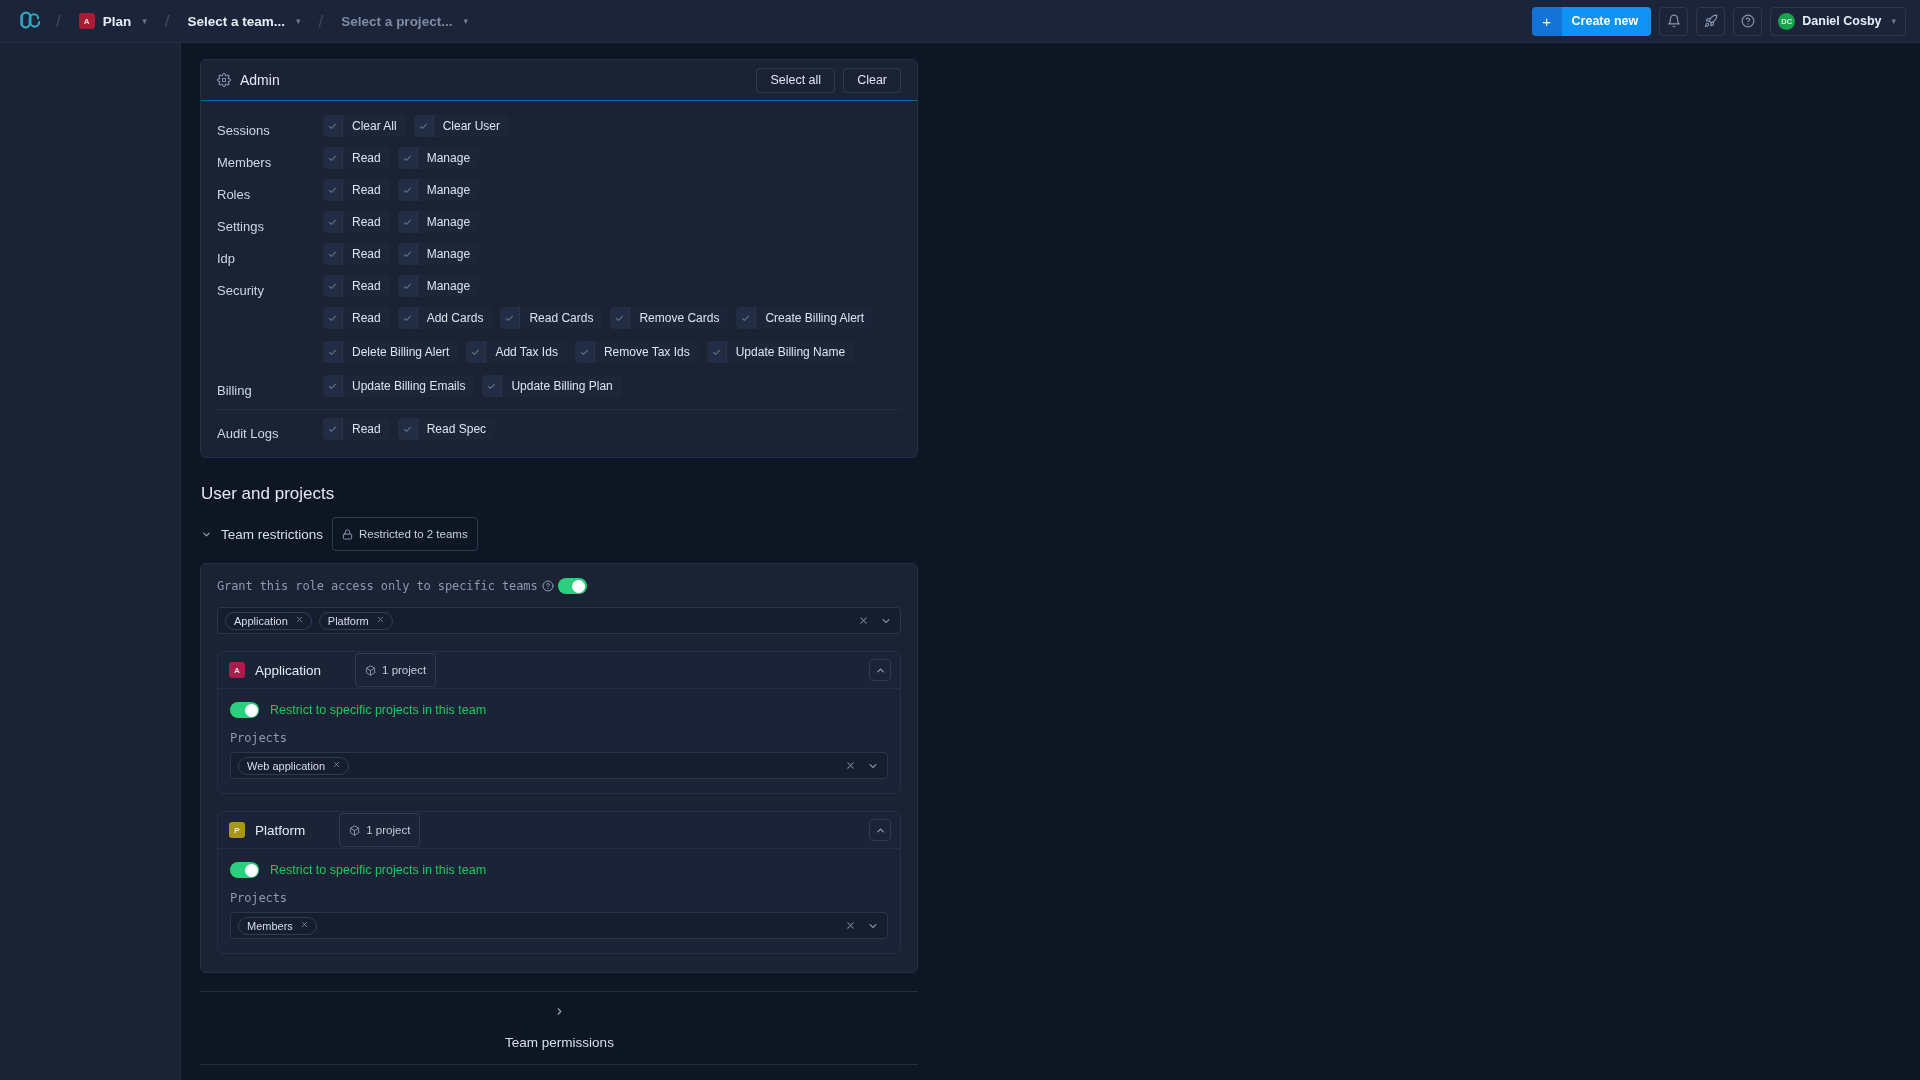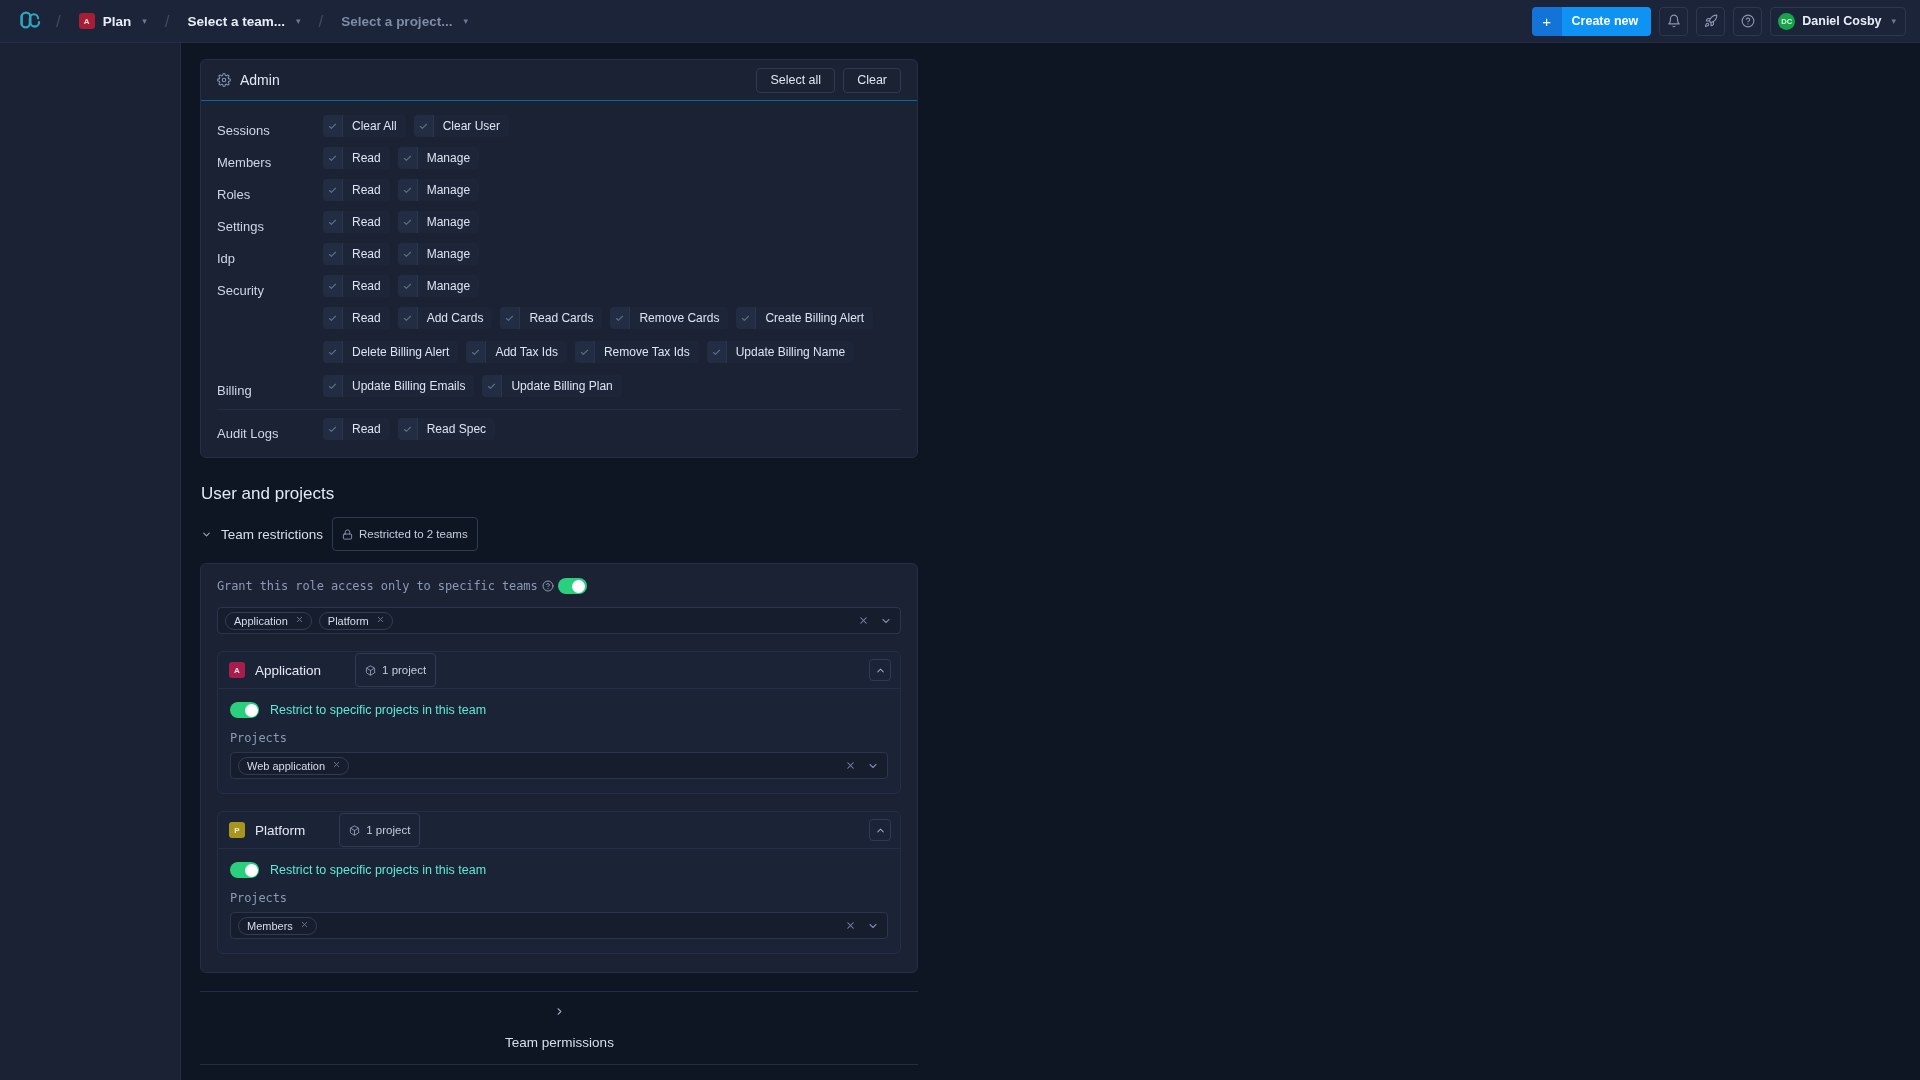--- a/index.html
+++ b/index.html
@@ -185,21 +185,21 @@
   .team-name { font-size: 13.5px; color: #e4eaf5; }
   .team-head .badge { margin-left: 24px; }
   .collapse-btn {
     margin-left: auto; width: 22px; height: 22px;
     border: 1px solid #2f3b55; border-radius: 4px;
     display: flex; align-items: center; justify-content: center;
     color: #9aa6c0; cursor: pointer;
   }
   .team-body { padding: 13px 12px 14px 12px; }
   .restrict-row { display: flex; align-items: center; gap: 11px; margin-bottom: 13px; }
-  .restrict-label { font-size: 12.5px; color: #5eead4; }
+  .restrict-label { font-size: 12.5px; color: #22c55e; }
   .field-label { margin-bottom: 7px; }
 
   .accordion-sep { height: 1px; background: #232d45; }
   .acc-collapsed { display: flex; align-items: center; gap: 18px; padding: 14px 0 14px 1px; cursor: pointer; flex-direction: column; }
 
   .primary-btn {
     height: 29px; padding: 0 17px; background: #0e93f5; color: #fff;
     border: none; border-radius: 4px; font-size: 12.5px; font-weight: 700;
     font-family: "Liberation Sans", sans-serif; cursor: pointer;
     display: inline-flex; align-items: center; margin-top: 19px;

